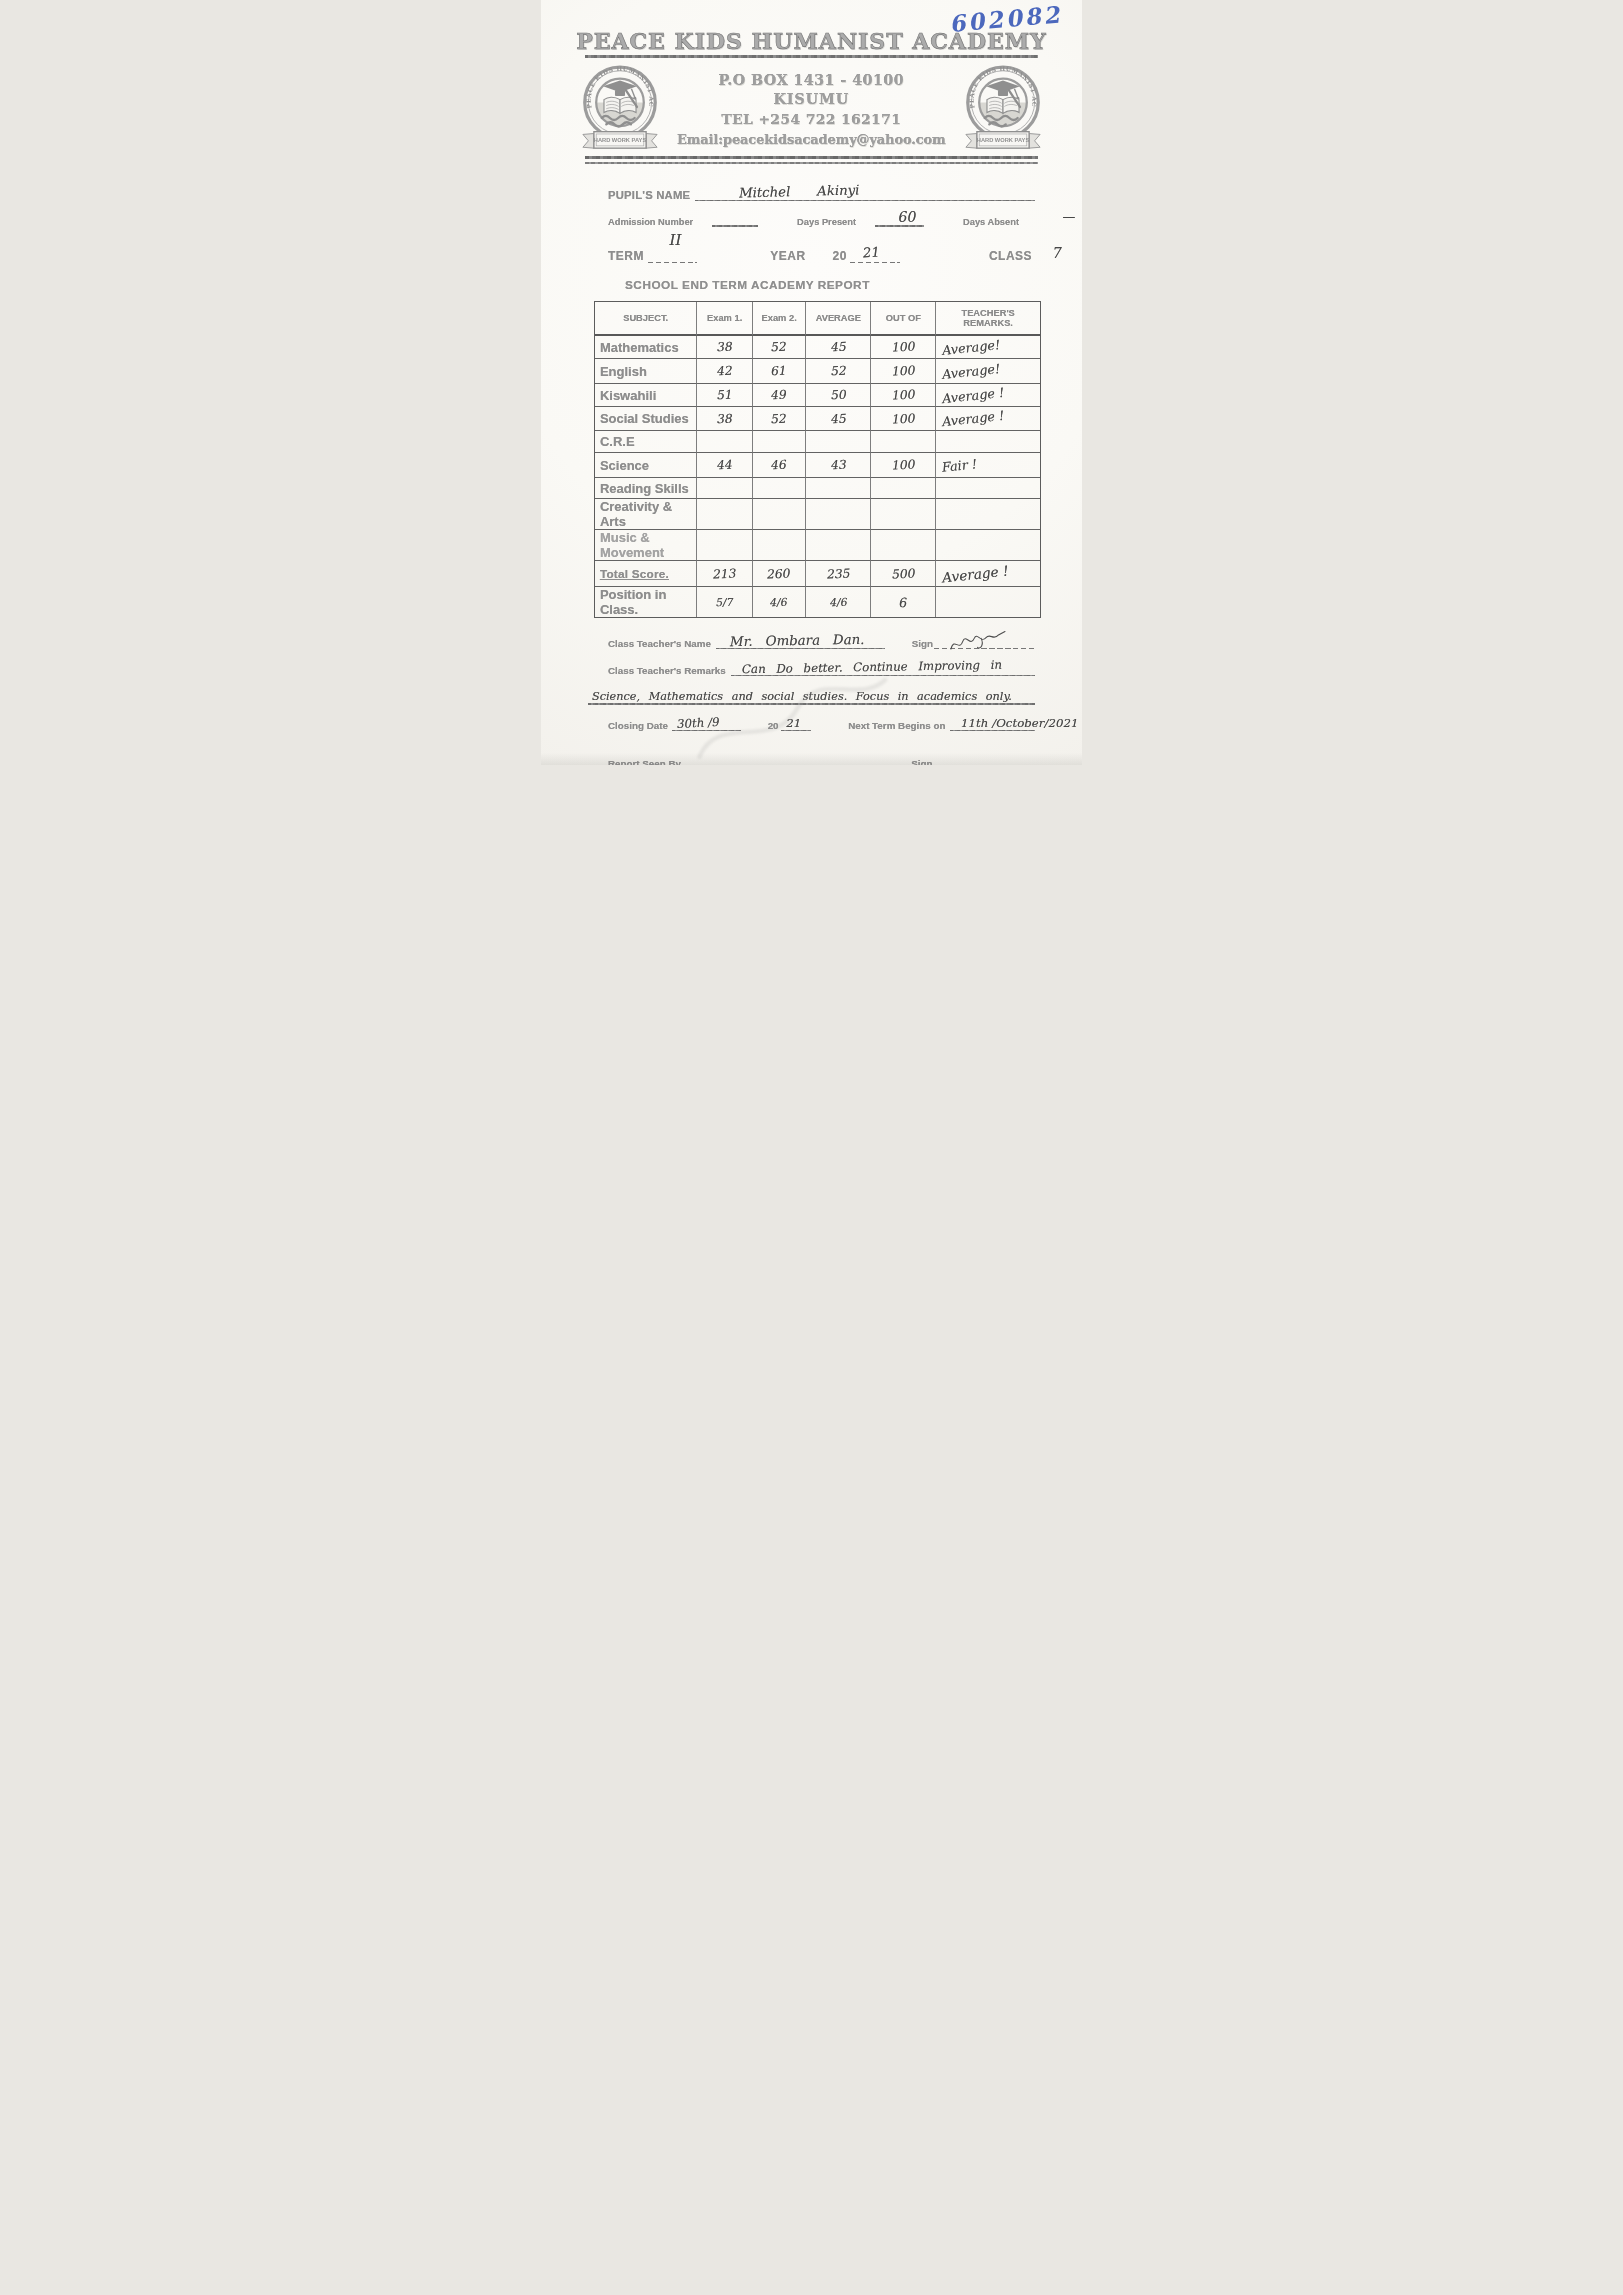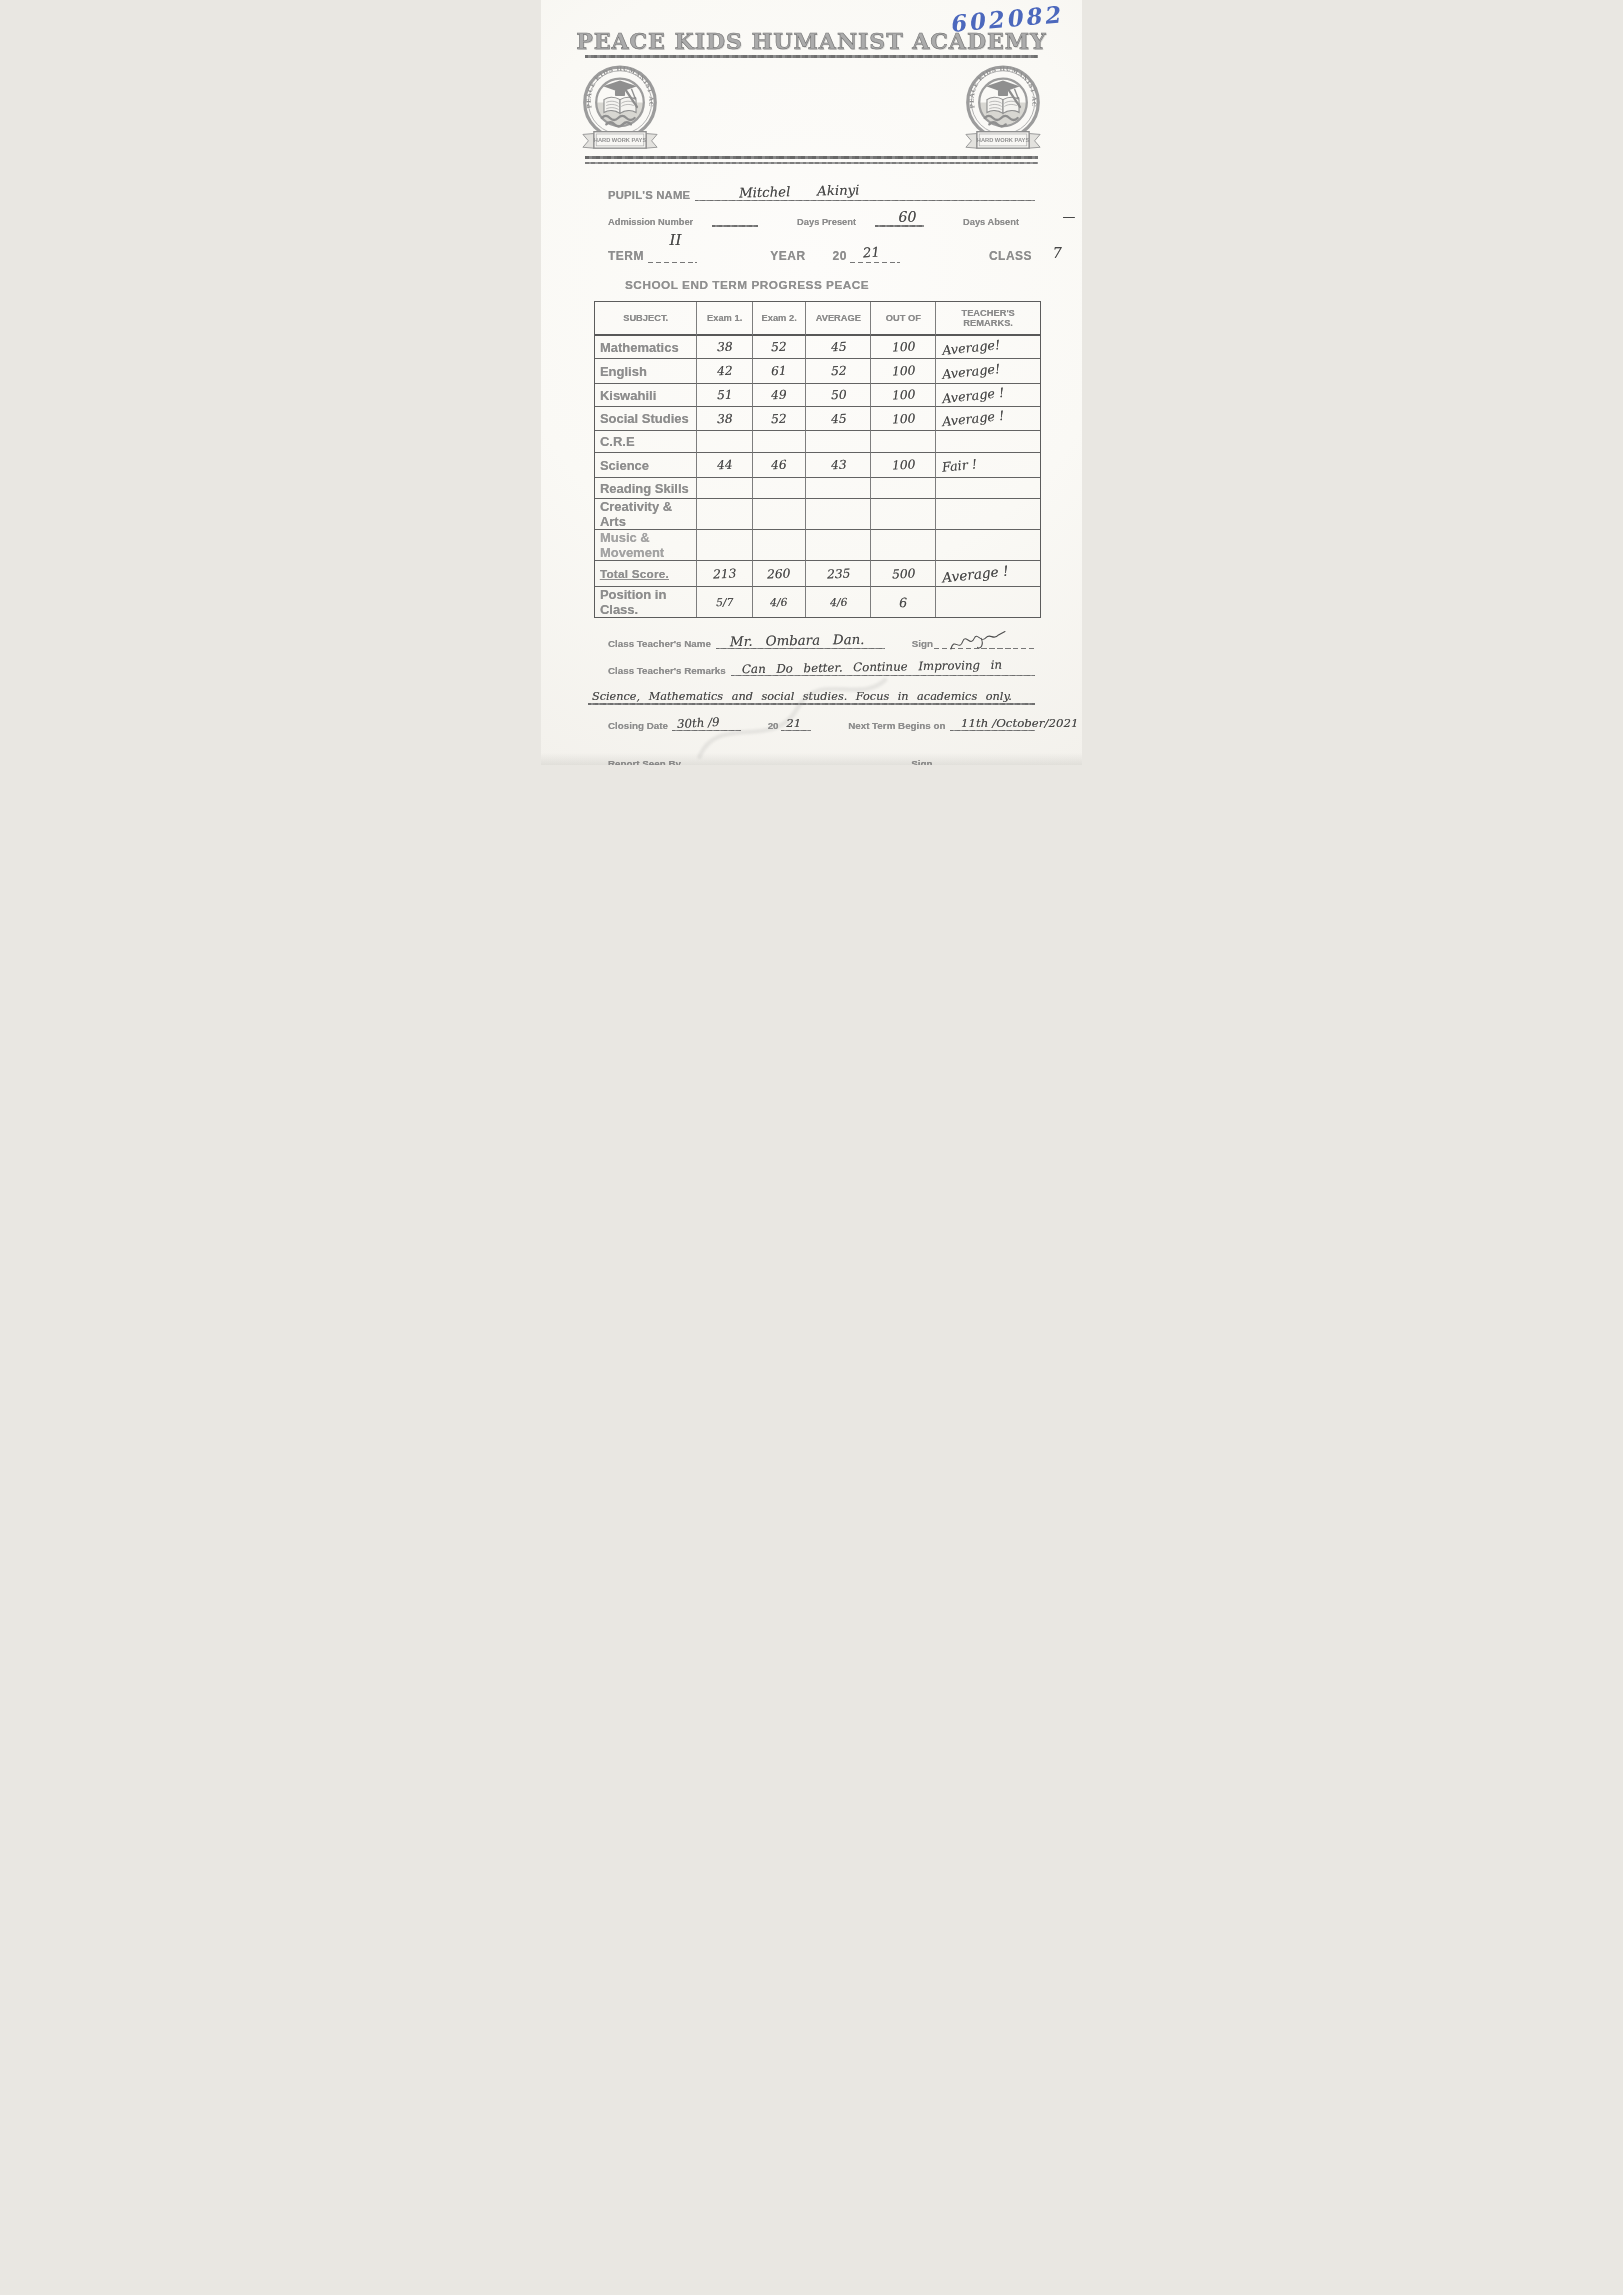--- a/index.html
+++ b/index.html
@@ -157,20 +157,26 @@
       </g>
       <g>
         <polygon points="28,154 4,156 16,170 4,184 28,186" fill="#e3e2de" stroke="#949494" stroke-width="2"></polygon>
         <polygon points="142,154 166,156 154,170 166,184 142,186" fill="#e3e2de" stroke="#949494" stroke-width="2"></polygon>
         <rect x="28" y="150" width="114" height="36" fill="#f7f6f3" stroke="#8f8f8f" stroke-width="3"></rect>
         <rect x="33" y="155" width="104" height="26" fill="none" stroke="#aaaaaa" stroke-width="1.5"></rect>
         <text x="85" y="173" text-anchor="middle" font-family="Liberation Sans, sans-serif" font-size="12.5" font-weight="bold" fill="#8f8f8f">HARD WORK PAYS</text>
       </g>
     </svg>
 
+    <div class="contact">
+      <div class="engr l1">P.O BOX 1431 - 40100</div>
+      <div class="engr l2">KISUMU</div>
+      <div class="engr l3">TEL +254 722 162171</div>
+      <div class="engr l4">Email:peacekidsacademy@yahoo.com</div>
+    </div>
 
     <svg class="logo" width="78" height="87" viewBox="0 0 170 190">
       <circle cx="85" cy="86" r="77" fill="#faf9f6" stroke="#9c9c9c" stroke-width="7"></circle>
       <circle cx="85" cy="86" r="69" fill="none" stroke="#ababab" stroke-width="2"></circle>
       <path d="M33 86 A52 52 0 0 0 137 86 Z" fill="#d8d7d2"></path>
       <circle cx="85" cy="86" r="52" fill="none" stroke="#9c9c9c" stroke-width="5"></circle>
       <path id="cpR" d="M24 100 A64 64 0 1 1 146 100" fill="none"></path>
       <text font-family="DejaVu Serif, serif" font-size="13" font-weight="bold" fill="#8e8e8e" letter-spacing="1.2">
         <textPath href="#cpR" startOffset="2">PEACE KIDS HUMANIST ACADEMY</textPath>
       </text>
@@ -248,21 +254,21 @@
       <span class="hw" style="left:13.7px; bottom:2.9px; font-size:13.3px; transform:rotate(-4deg);">21</span>
     </span>
     <span style="flex:0 0 69px;"></span>
     <span class="lbl">CLASS</span>
     <span class="fline grow" style="margin-left:2.9px;">
       <span class="rule dashes"></span>
       <span class="hw" style="left:17.7px; bottom:2px; font-size:14.2px;">7</span>
     </span>
   </div>
 
-  <div class="report-title lbl">SCHOOL END TERM PROGRESS PEACE</div>
+  <div class="report-title lbl">SCHOOL END TERM ACADEMY REPORT</div>
 
   <table class="marks">
     <colgroup>
       <col style="width:23%">
         <col style="width:12.5%">
         <col style="width:12%">
       <col style="width:14.6%">
         <col style="width:14.6%">
         <col style="width:23.3%">
     </colgroup>

